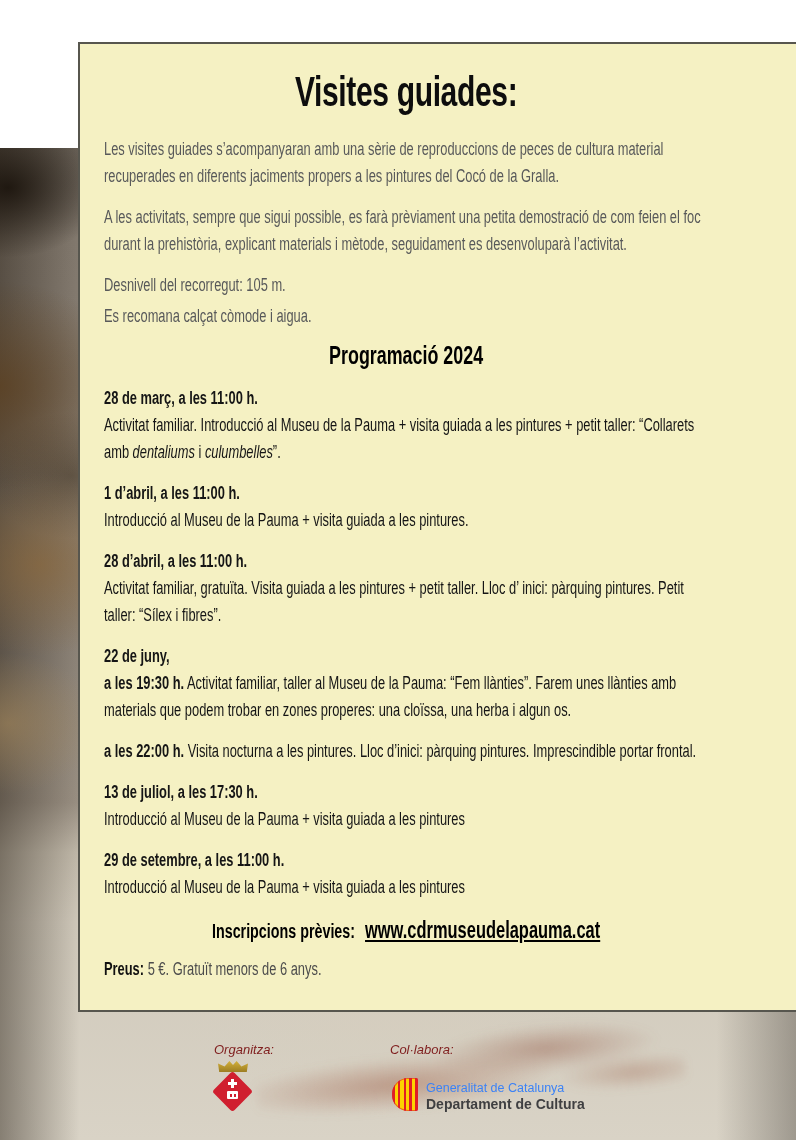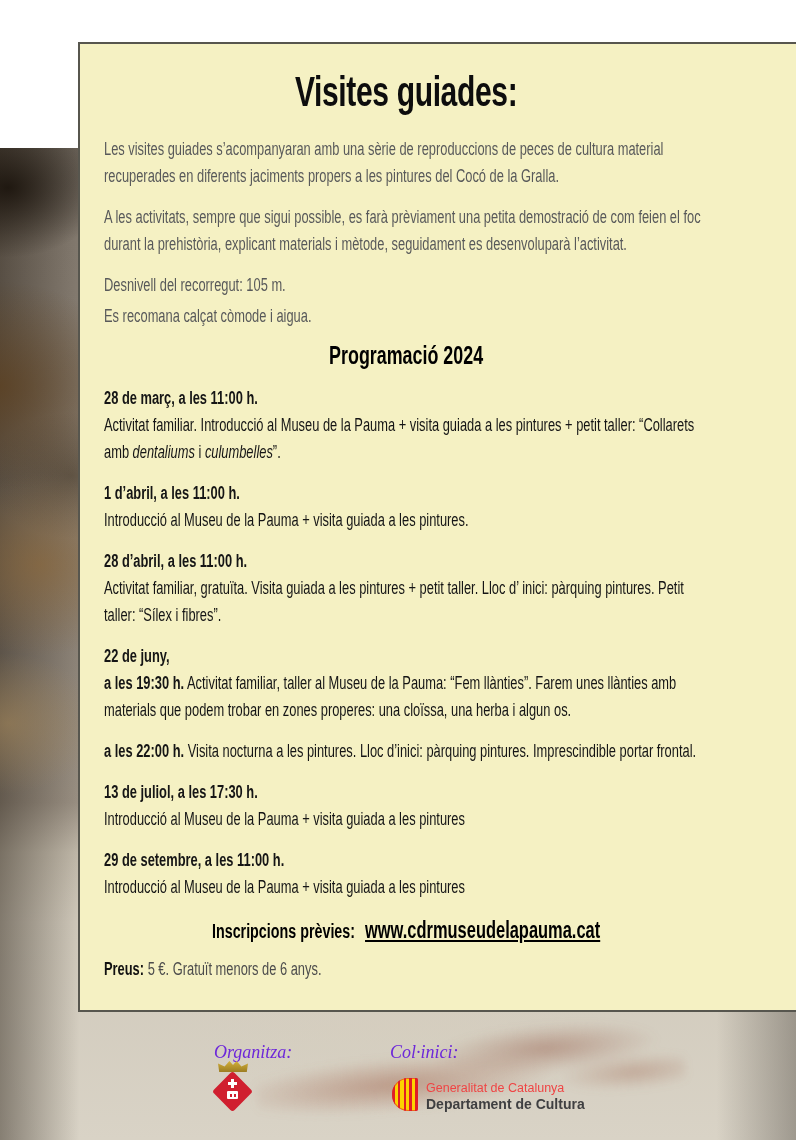--- a/index.html
+++ b/index.html
@@ -53,42 +53,42 @@
   .event{margin:0 0 14px;}
   .ev-date{margin:0;font-weight:bold;}
   .ev-desc{margin:0;}
   .ev-desc em{font-style:italic;}
   .ev-desc .inline-bold{font-weight:bold;}
   .inscription{margin:6px 0 0;text-align:center;font-weight:bold;color:#000;font-size:20px;line-height:30px;}
   .inscription .url{font-size:23px;text-decoration:underline;margin-left:14px;color:#000;cursor:pointer;}
   .price{margin:10px 0 0;color:#4c4c4c;}
   .price .price-label{font-weight:bold;color:#111;}
   
-  .footer-label{position:absolute;font-style:italic;font-size:18px;color:#6d28d9;font-family:Liberation Serif, serif;}
+  .footer-label{position:absolute;font-style:italic;font-size:13px;color:#7f1d1d;}
   .lbl-org{left:214px;top:1042px;}
   .lbl-col{left:390px;top:1042px;}
   .aj-logo{position:absolute;left:211px;top:1060px;width:44px;height:54px;}
   .crown{width:30px;height:12px;margin:0 auto;background:linear-gradient(180deg,#d8b53c,#9c7d22);
     clip-path:polygon(4% 100%,0% 30%,22% 55%,38% 8%,50% 42%,62% 8%,78% 55%,100% 30%,96% 100%);}
   .diamond-wrap{position:relative;width:44px;height:40px;}
   .diamond{position:absolute;left:7px;top:5px;width:29px;height:29px;background:#d01f2f;border-radius:3px;transform:rotate(45deg);}
   .diamond-marks{position:absolute;left:7px;top:5px;width:29px;height:29px;}
   .dm-cross-v{position:absolute;left:13px;top:2px;width:3px;height:9px;background:#fff;}
   .dm-cross-h{position:absolute;left:10px;top:5px;width:9px;height:3px;background:#fff;}
   .dm-keep{position:absolute;left:9px;top:14px;width:11px;height:8px;background:#fff;border-radius:1px;}
   .dm-dot1,.dm-dot2{position:absolute;top:17px;width:2.5px;height:2.5px;background:#d01f2f;}
   .dm-dot1{left:11.5px;} .dm-dot2{left:15.5px;}
   .aj-text{position:absolute;left:258px;top:1078px;line-height:17px;}
   .aj-line1{font-size:13px;color:#6d6e70;}
   .aj-line2{font-size:14.5px;font-weight:bold;color:#414042;}
   .gen-logo{position:absolute;left:392px;top:1078px;width:26px;height:33px;
     background:repeating-linear-gradient(90deg,#e01f26 0 2.6px,#fdd300 2.6px 5.8px);
     border-radius:16px 2px 2px 16px;box-shadow:inset 0 0 0 1px rgba(224,31,38,0.6);}
   .gen-text{position:absolute;left:426px;top:1080px;line-height:16px;}
-  .gen-line1{font-size:12.5px;color:#ef4444;}
+  .gen-line1{font-size:12.5px;color:#3b82f6;}
   .gen-line2{font-size:14px;font-weight:bold;color:#3f3f41;text-align:right;}
 </style>
 </head>
 <body>
 
 <div id="page">
 
   <div class="bg-rock"></div>
   <div class="cave-figure">
     <div class="blob1"></div>
@@ -145,21 +145,21 @@
       </div>
 
       <p class="inscription"><span>Inscripcions prèvies:</span><a class="url">www.cdrmuseudelapauma.cat</a></p>
 
       <p class="price"><span class="price-label">Preus:</span><span> 5 €. Gratuït menors de 6 anys.</span></p>
 
     </div>
   </div>
 
   <div class="footer-label lbl-org">Organitza:</div>
-  <div class="footer-label lbl-col">Col·inici:</div>
+  <div class="footer-label lbl-col">Col·labora:</div>
 
   <div class="aj-logo">
     <div class="crown"></div>
     <div class="diamond-wrap">
       <div class="diamond"></div>
       <div class="diamond-marks">
         <div class="dm-cross-v"></div>
           <div class="dm-cross-h"></div>
         <div class="dm-keep"></div>
           <div class="dm-dot1"></div>

